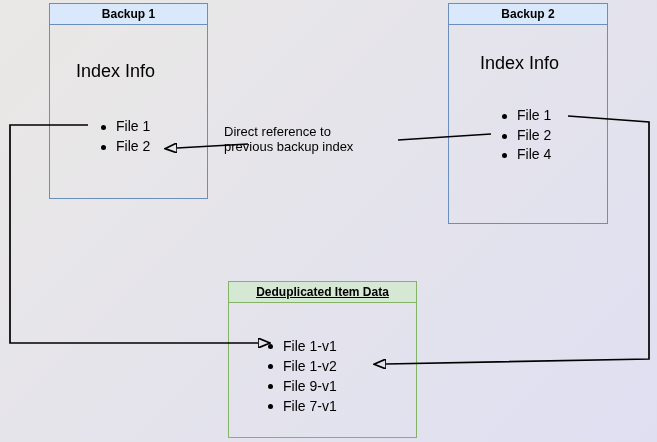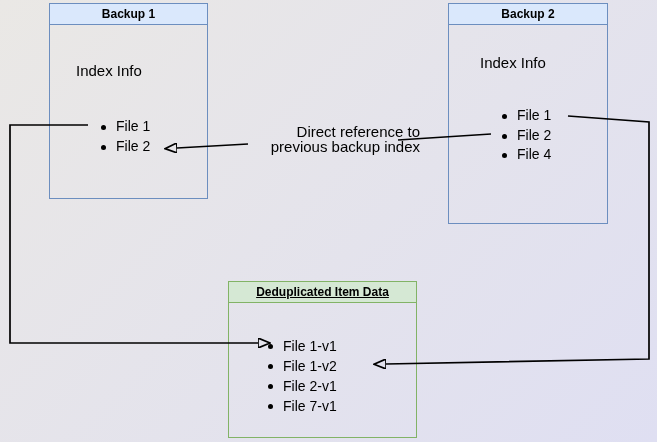--- a/index.html
+++ b/index.html
@@ -17,41 +17,41 @@
   }
   .node { position: absolute; border: 1px solid; background: transparent; }
   .node.blue  { border-color: var(--blue-border); }
   .node.green { border-color: var(--green-border); text-decoration: underline; }
   .node-header {
     width: 100%; height: 21px; display: flex; align-items: center; justify-content: center;
     font-size: 12px; font-weight: 700; border-bottom: 1px solid;
   }
   .blue  .node-header { background: var(--blue-fill);  border-color: var(--blue-border); }
   .green .node-header { background: var(--green-fill); border-color: var(--green-border); }
-  .subtitle { position: absolute; font-size: 15px; line-height: 16px; }
+  .subtitle { position: absolute; font-size: 18px; line-height: 16px; }
   ul.filelist { position: absolute; list-style: none; font-size: 14px; }
   ul.filelist li { position: relative; padding-left: 17px; line-height: 19.5px; }
   .dedup ul.filelist li { line-height: 20px; }
   ul.filelist li::before {
     content: ""; position: absolute; left: 2px; top: 8px;
     width: 5px; height: 5px; border-radius: 50%; background: var(--line);
   }
   #backup1 { left: 49px;  top: 3px;   width: 159px; height: 196px; }
   #backup2 { left: 448px; top: 3px;   width: 160px; height: 221px; }
   #dedup   { left: 228px; top: 281px; width: 189px; height: 157px; }
   #backup1 .subtitle { left: 26px; top: 59px; }
   #backup2 .subtitle { left: 31px; top: 51px; }
   #backup1 ul.filelist { left: 49px; top: 113px; }
   #backup2 ul.filelist { left: 51px; top: 102px; }
   #dedup   ul.filelist { left: 37px; top: 54px; }
   #edges { position: absolute; left: 0; top: 0; pointer-events: none; }
   #edges path { stroke: var(--line); stroke-width: 1.7; fill: none; }
   .edge-label {
-    position: absolute; left: 240px; top: 125px; width: 180px;
-    text-align: right; font-size: 15px; line-height: 14.5px;
+    position: absolute; left: 224px; top: 125px; width: 180px;
+    text-align: left; font-size: 13px; line-height: 14.5px;
   }
 </style>
 </head>
 <body>
 
 <div class="node blue" id="backup1">
   <div class="node-header">Backup 1</div>
   <div class="subtitle">Index Info</div>
   <ul class="filelist">
     <li>File 1</li>
@@ -67,21 +67,21 @@
     <li>File 2</li>
     <li>File 4</li>
   </ul>
 </div>
 
 <div class="node green dedup" id="dedup">
   <div class="node-header">Deduplicated Item Data</div>
   <ul class="filelist">
     <li>File 1-v1</li>
     <li>File 1-v2</li>
-    <li>File 2-v1</li>
+    <li>File 9-v1</li>
     <li>File 7-v1</li>
   </ul>
 </div>
 
 <svg id="edges" width="657" height="442" viewBox="0 0 657 442">
   <defs>
     <marker id="arrow" markerWidth="13" markerHeight="10" refX="0" refY="5" orient="auto" markerUnits="userSpaceOnUse">
       <path d="M0,0 L12,5 L0,10 z" fill="#000" stroke="none"></path>
     </marker>
   </defs>

